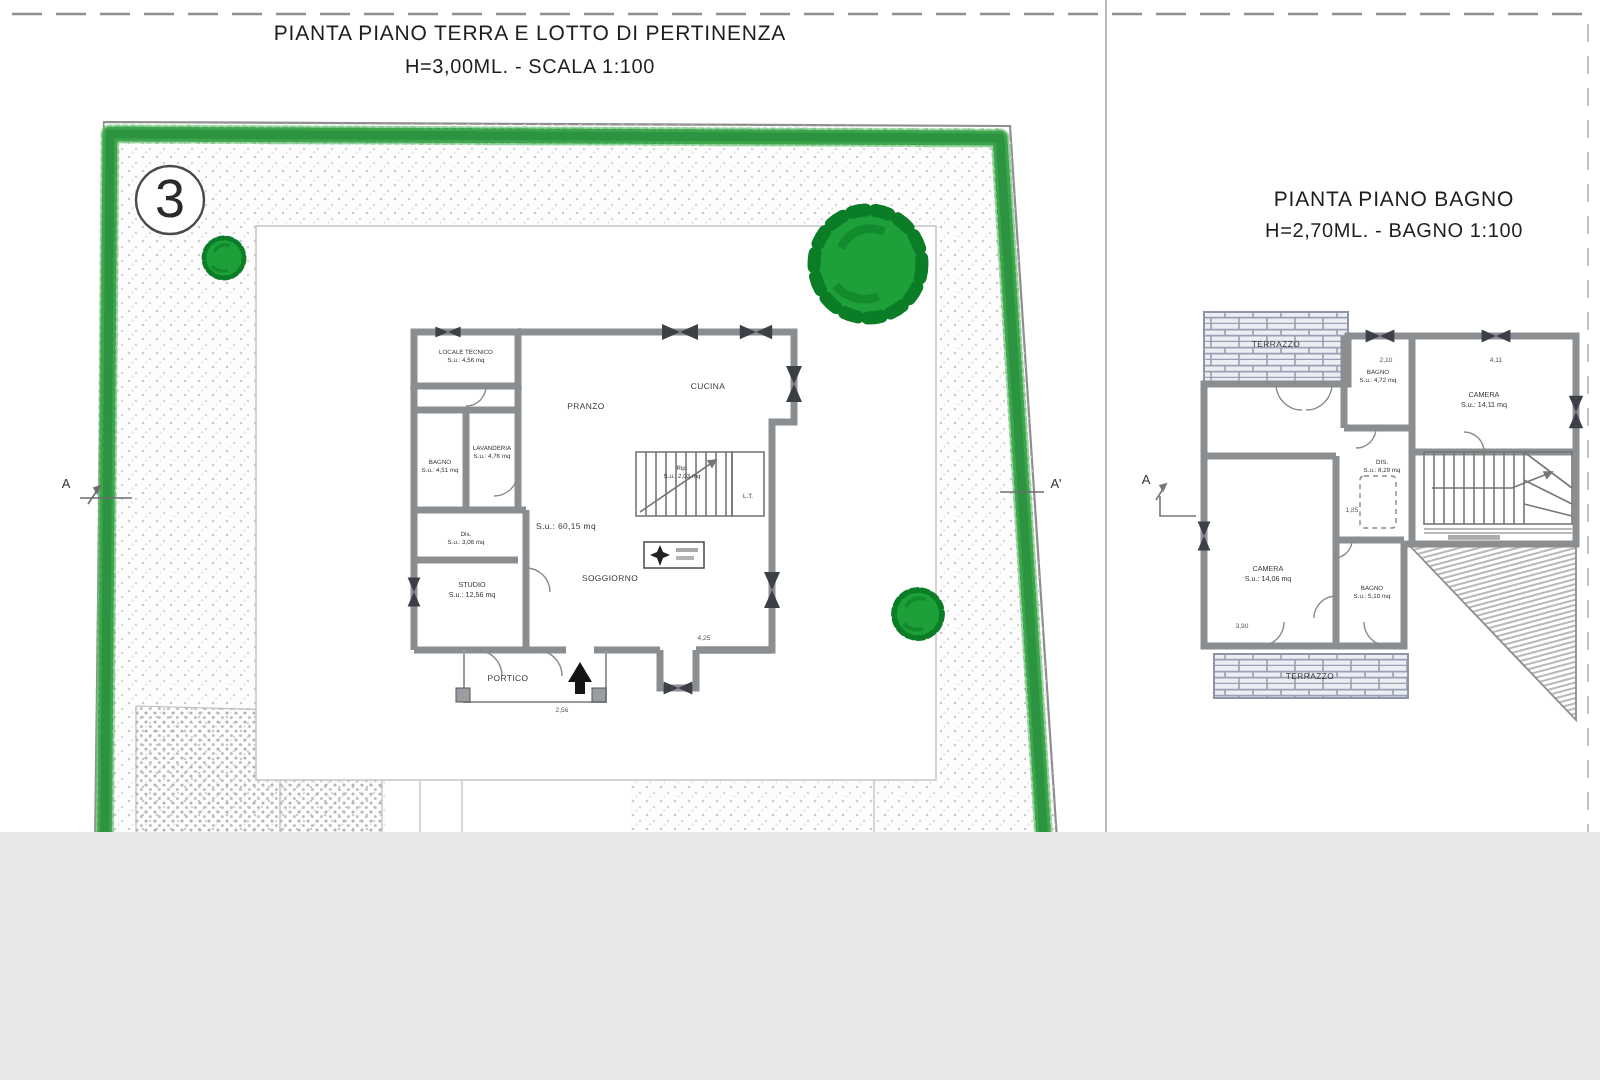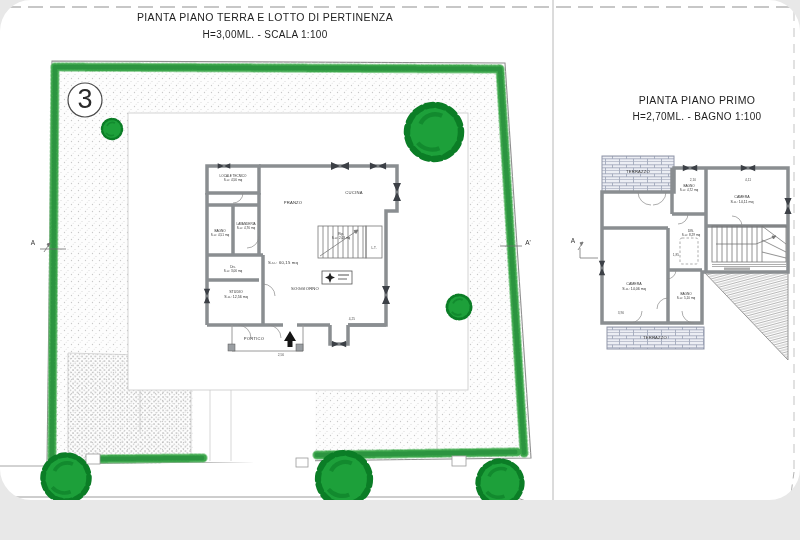--- a/index.html
+++ b/index.html
@@ -1,17 +1,17 @@
 <!DOCTYPE html>
 <html><head>
 <meta charset="utf-8">
 <style>
   html,body{margin:0;padding:0;background:#e8e8e8;}
-  .page{position:relative;width:800px;height:500px;background:#ffffff;overflow:hidden;
-        font-family:"Liberation Sans",sans-serif;border-radius:31px;}
+  .page{position:relative;width:800px;height:416px;background:#ffffff;overflow:hidden;
+        font-family:"Liberation Sans",sans-serif;}
   .art{position:absolute;left:0;top:0;}
   .lbl{position:absolute;transform:translate(-50%,-50%);color:#343434;text-align:center;
        white-space:nowrap;line-height:1.3;font-family:"Liberation Sans",sans-serif;}
   .t-title{font-size:10.5px;color:#1e1e1e;letter-spacing:.4px;}
   .t-sub{font-size:10px;color:#1e1e1e;letter-spacing:.3px;text-align:center;}
   .t4{font-size:4.2px;letter-spacing:.2px;}
   .t36{font-size:3.6px;}
   .t32{font-size:3.1px;}
   .dim{font-size:3.3px;color:#555;}
   .mark{font-size:6.5px;color:#333;}
@@ -200,21 +200,21 @@
 
     <g stroke="#777" stroke-width="0.8" fill="none">
       <path d="M580,248 V258 H598 M578,250 L583,242"></path>
       <path d="M583,242 l-3,0.8 l1.5,2.6 z" fill="#777"></path>
     </g>
   </g>
 </svg>
 
 <div class="lbl t-title" style="left:265px;top:18px">PIANTA PIANO TERRA E LOTTO DI PERTINENZA</div>
 <div class="lbl t-sub" style="left:265px;top:34px">H=3,00ML.  -  SCALA 1:100</div>
-<div class="lbl t-title" style="left:697px;top:101px">PIANTA PIANO PRIMO</div>
+<div class="lbl t-title" style="left:697px;top:101px">PIANTA PIANO BAGNO</div>
 <div class="lbl t-sub" style="left:697px;top:116px">H=2,70ML.  -  BAGNO 1:100</div>
 
 <div class="lbl big3" style="left:85px;top:100px">3</div>
 <div class="lbl mark" style="left:33px;top:243px">A</div>
 <div class="lbl mark" style="left:528px;top:243px">A'</div>
 <div class="lbl mark" style="left:573px;top:241px">A</div>
 
 <div class="lbl t32" style="left:233px;top:178px">
   <div>LOCALE TECNICO</div>
   <div>S.u.: 4,56 mq</div>

